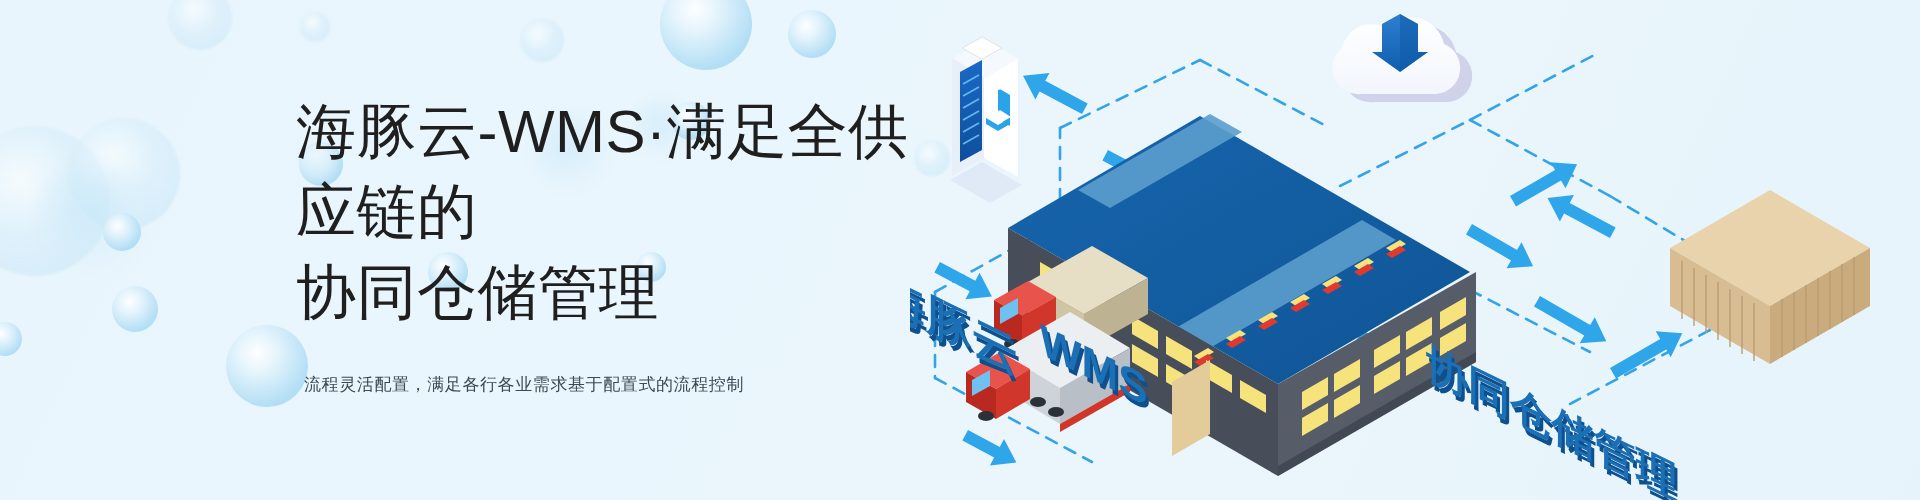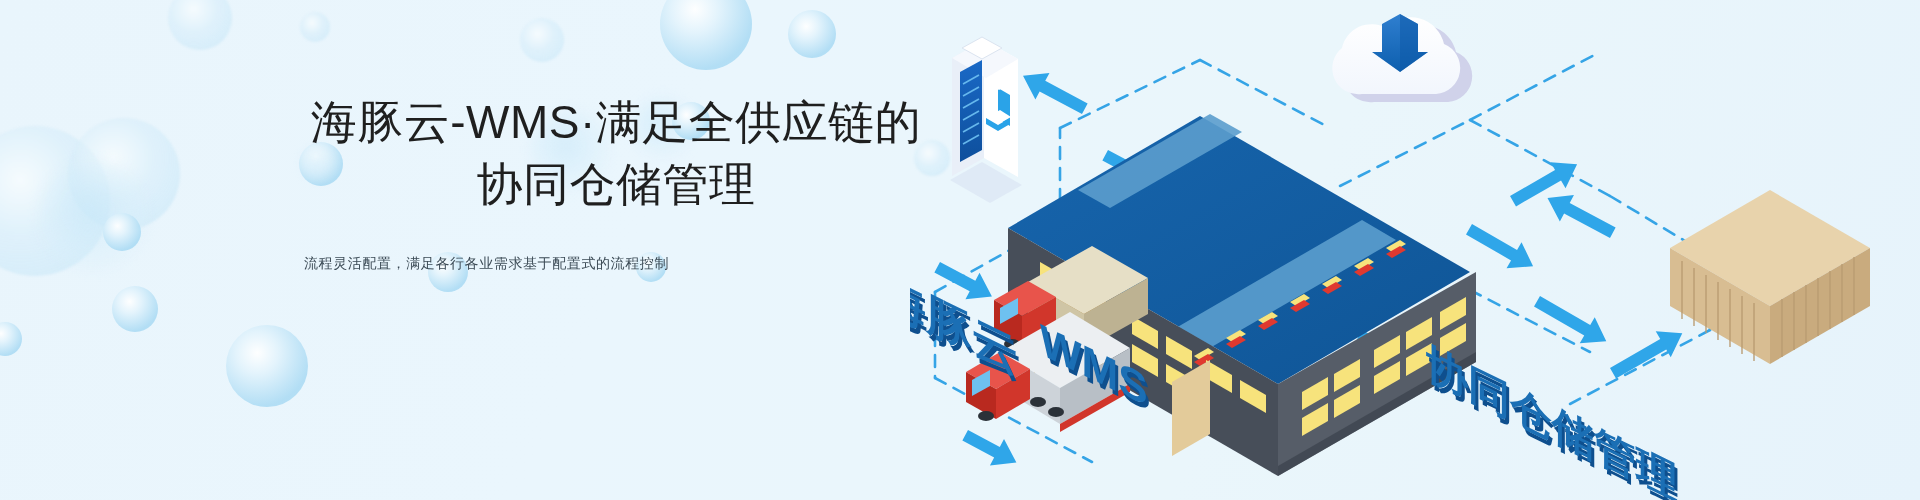--- a/index.html
+++ b/index.html
@@ -34,27 +34,26 @@
     background:radial-gradient(circle at 45% 45%,
        rgba(198,231,248,.55) 0%,
        rgba(214,238,251,.30) 55%,
        rgba(232,245,252,0) 100%);
     filter:blur(6px);
   }
 
   
   #copy{position:absolute;left:296px;top:92px;width:640px;}
   #headline{
-    font-size:46px;line-height:1.34;color:#1f1f1f;
+    font-size:60px;line-height:1.34;color:#1f1f1f;
     letter-spacing:.5px;font-weight:400;margin:0;
     white-space:pre-line;
-    text-align:center;
   }
   #subline{
-    margin:40px 0 0 8px;font-size:14px;color:#3b4a55;
+    margin:40px 0 0 8px;font-size:17px;color:#3b4a55;
     letter-spacing:.6px;font-weight:400;
   }
 
   
   #art{position:absolute;right:0;top:0;width:1010px;height:500px;}
   #art svg{display:block;width:1010px;height:500px;}
 </style>
 </head>
 <body>
 

